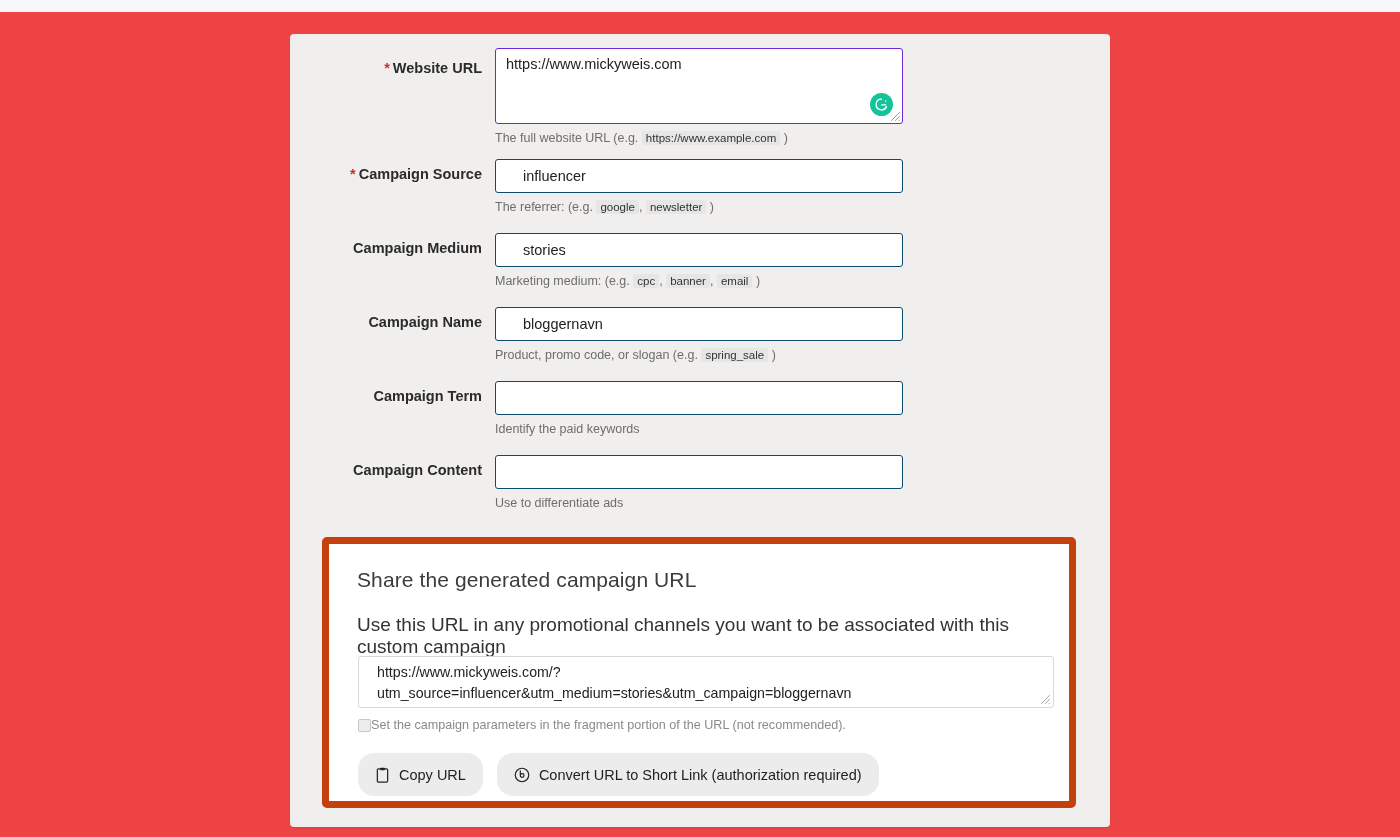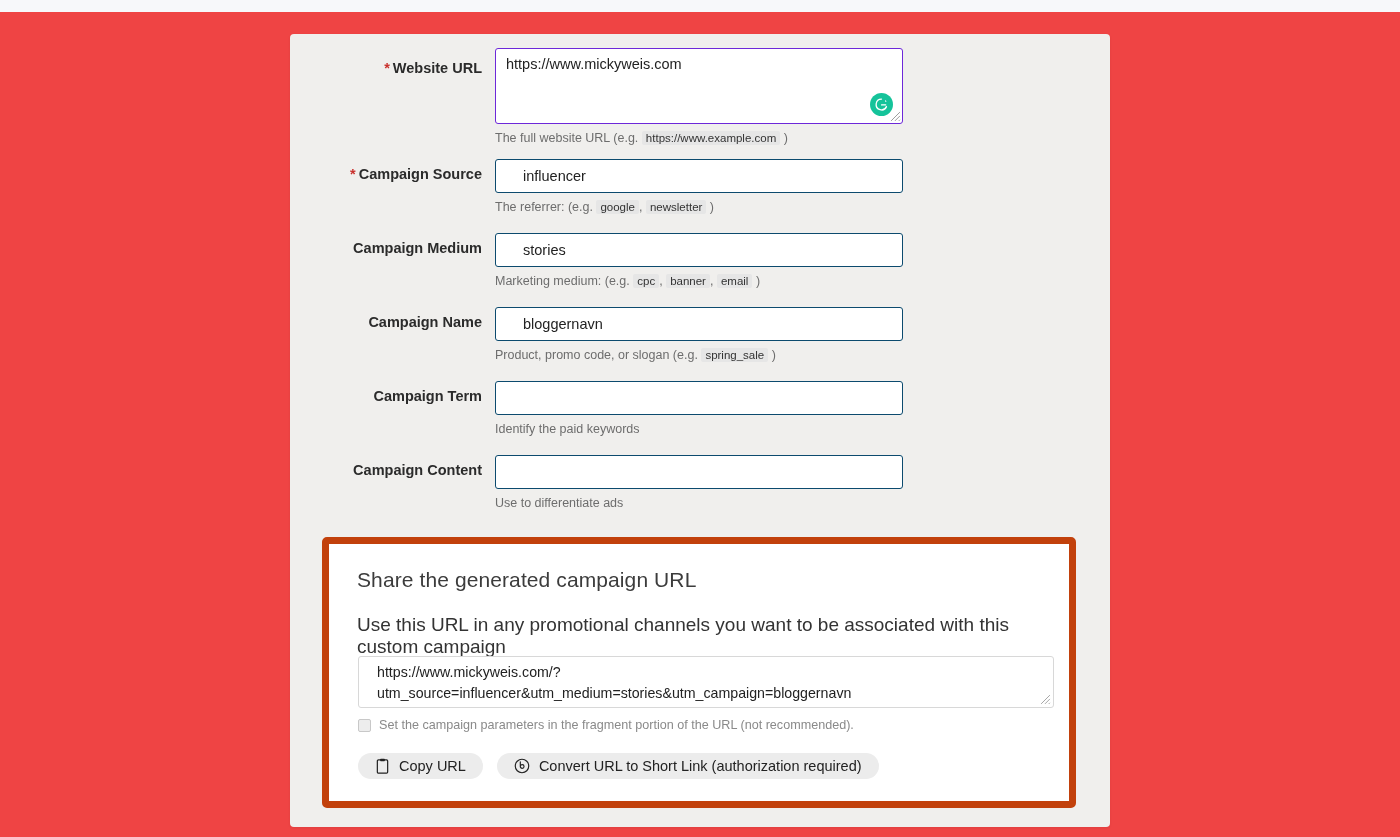--- a/index.html
+++ b/index.html
@@ -195,21 +195,20 @@
     overflow: hidden;
     display: block;
   }
 
   .frag-row {
     position: absolute;
     left: 29px;
     top: 174px;
     display: flex;
     align-items: flex-end;
-    gap: 8px;
   }
   .frag-checkbox {
     width: 13px;
     height: 13px;
     box-sizing: border-box;
     border: 1px solid #c8c8c8;
     border-radius: 2px;
     background: #ededed;
     display: inline-block;
     margin: 0;
@@ -230,21 +229,21 @@
     gap: 14px;
   }
   .btn {
     display: flex;
     align-items: center;
     gap: 9px;
     background: #ececec;
     border: none;
     border-radius: 16px;
     padding: 0 17px;
-    height: 26px;
+    height: 43px;
     font-family: "Liberation Sans", sans-serif;
     font-size: 14.5px;
     color: #222;
     cursor: pointer;
     white-space: nowrap;
   }
   .btn svg { display:block; flex:none; }
 </style>
 </head>
 <body>

